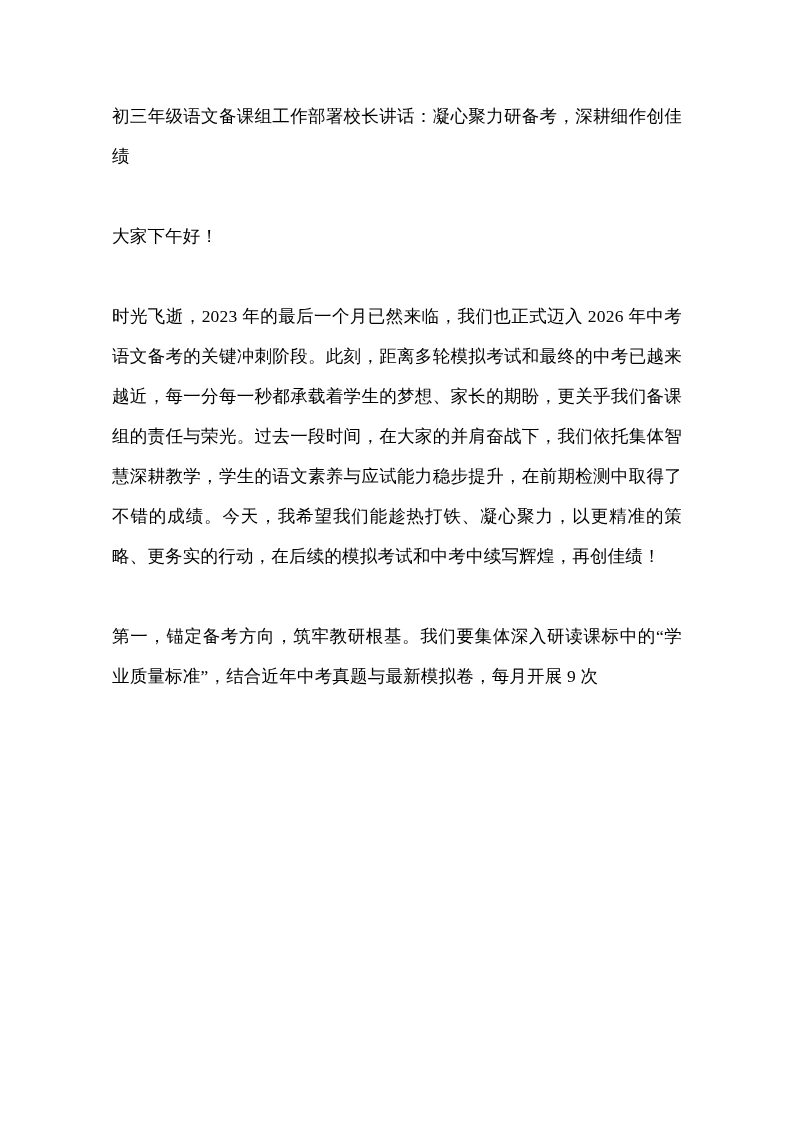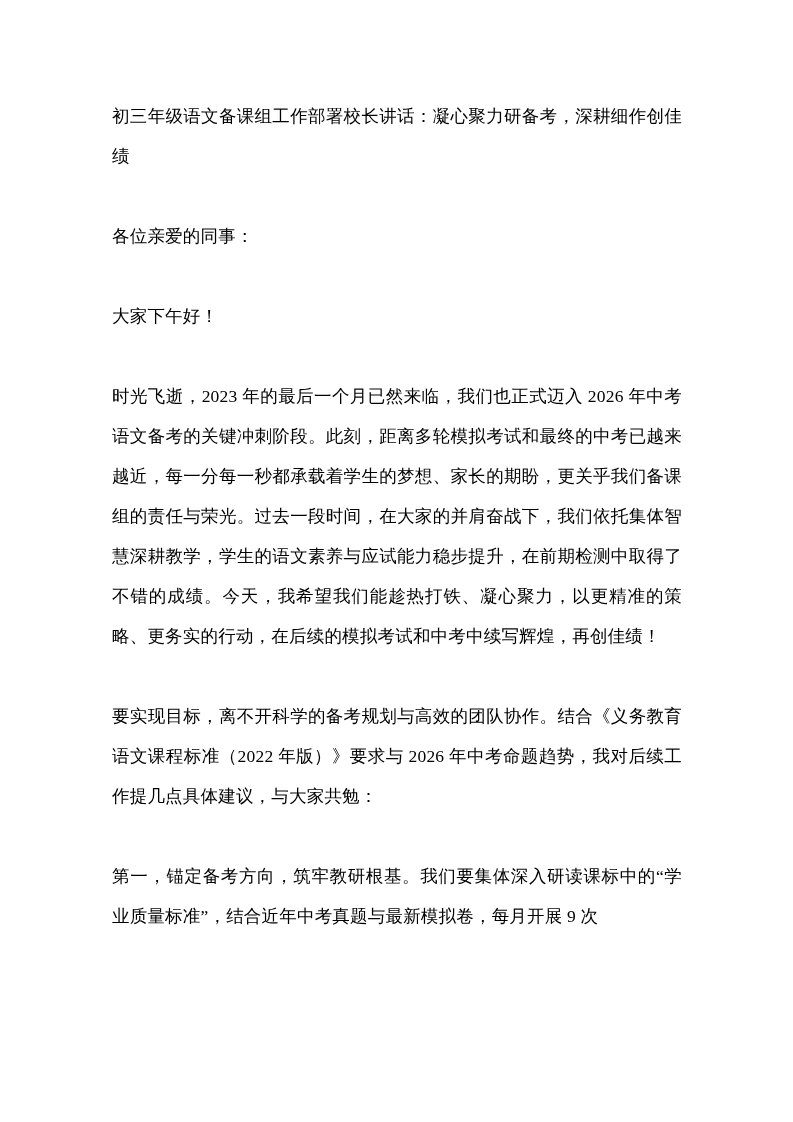--- a/index.html
+++ b/index.html
@@ -36,19 +36,17 @@
   .para + .para {
     margin-top: 40px;
   }
 </style>
 </head>
 <body>
 
 <div class="page">
   <div class="doc-body">
     <p class="para">初三年级语文备课组工作部署校长讲话：凝心聚力研备考，深耕细作创佳绩</p>
-    <p class="para">各位亲爱的同事：</p>
     <p class="para">大家下午好！</p>
     <p class="para">时光飞逝，2023 年的最后一个月已然来临，我们也正式迈入 2026 年中考语文备考的关键冲刺阶段。此刻，距离多轮模拟考试和最终的中考已越来越近，每一分每一秒都承载着学生的梦想、家长的期盼，更关乎我们备课组的责任与荣光。过去一段时间，在大家的并肩奋战下，我们依托集体智慧深耕教学，学生的语文素养与应试能力稳步提升，在前期检测中取得了不错的成绩。今天，我希望我们能趁热打铁、凝心聚力，以更精准的策略、更务实的行动，在后续的模拟考试和中考中续写辉煌，再创佳绩！</p>
-    <p class="para">要实现目标，离不开科学的备考规划与高效的团队协作。结合《义务教育语文课程标准（2022 年版）》要求与 2026 年中考命题趋势，我对后续工作提几点具体建议，与大家共勉：</p>
     <p class="para">第一，锚定备考方向，筑牢教研根基。我们要集体深入研读课标中的“学业质量标准”，结合近年中考真题与最新模拟卷，每月开展 9 次</p>
   </div>
 </div>
 
 </body></html>

